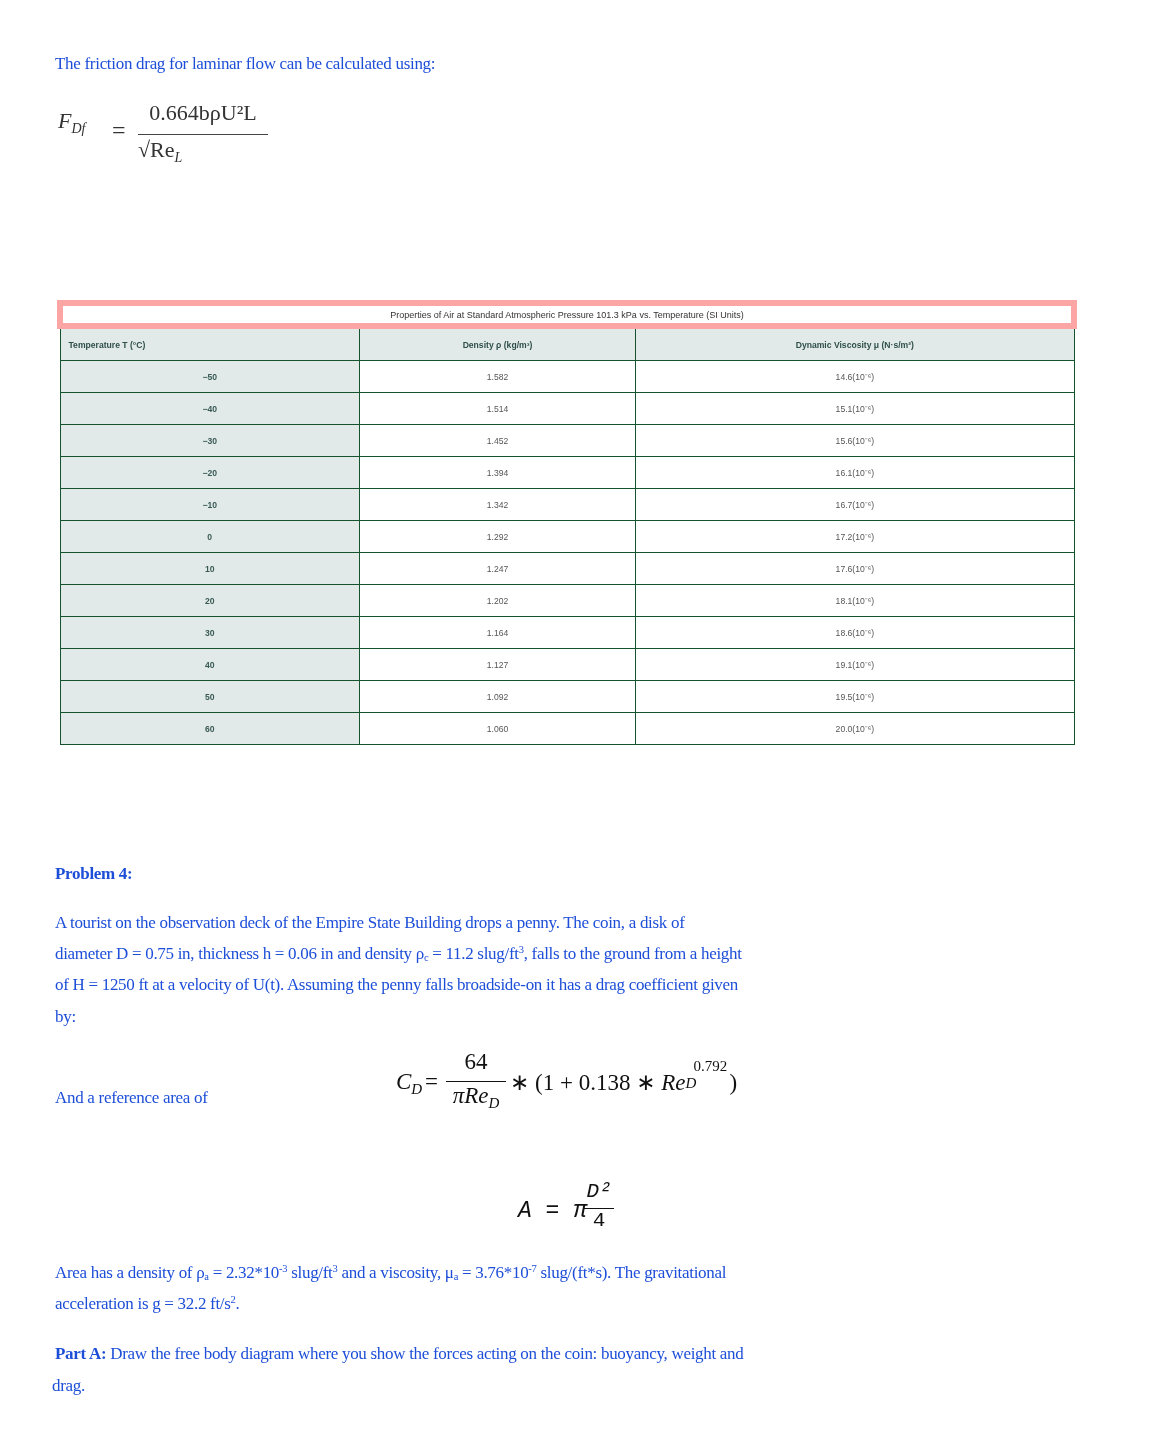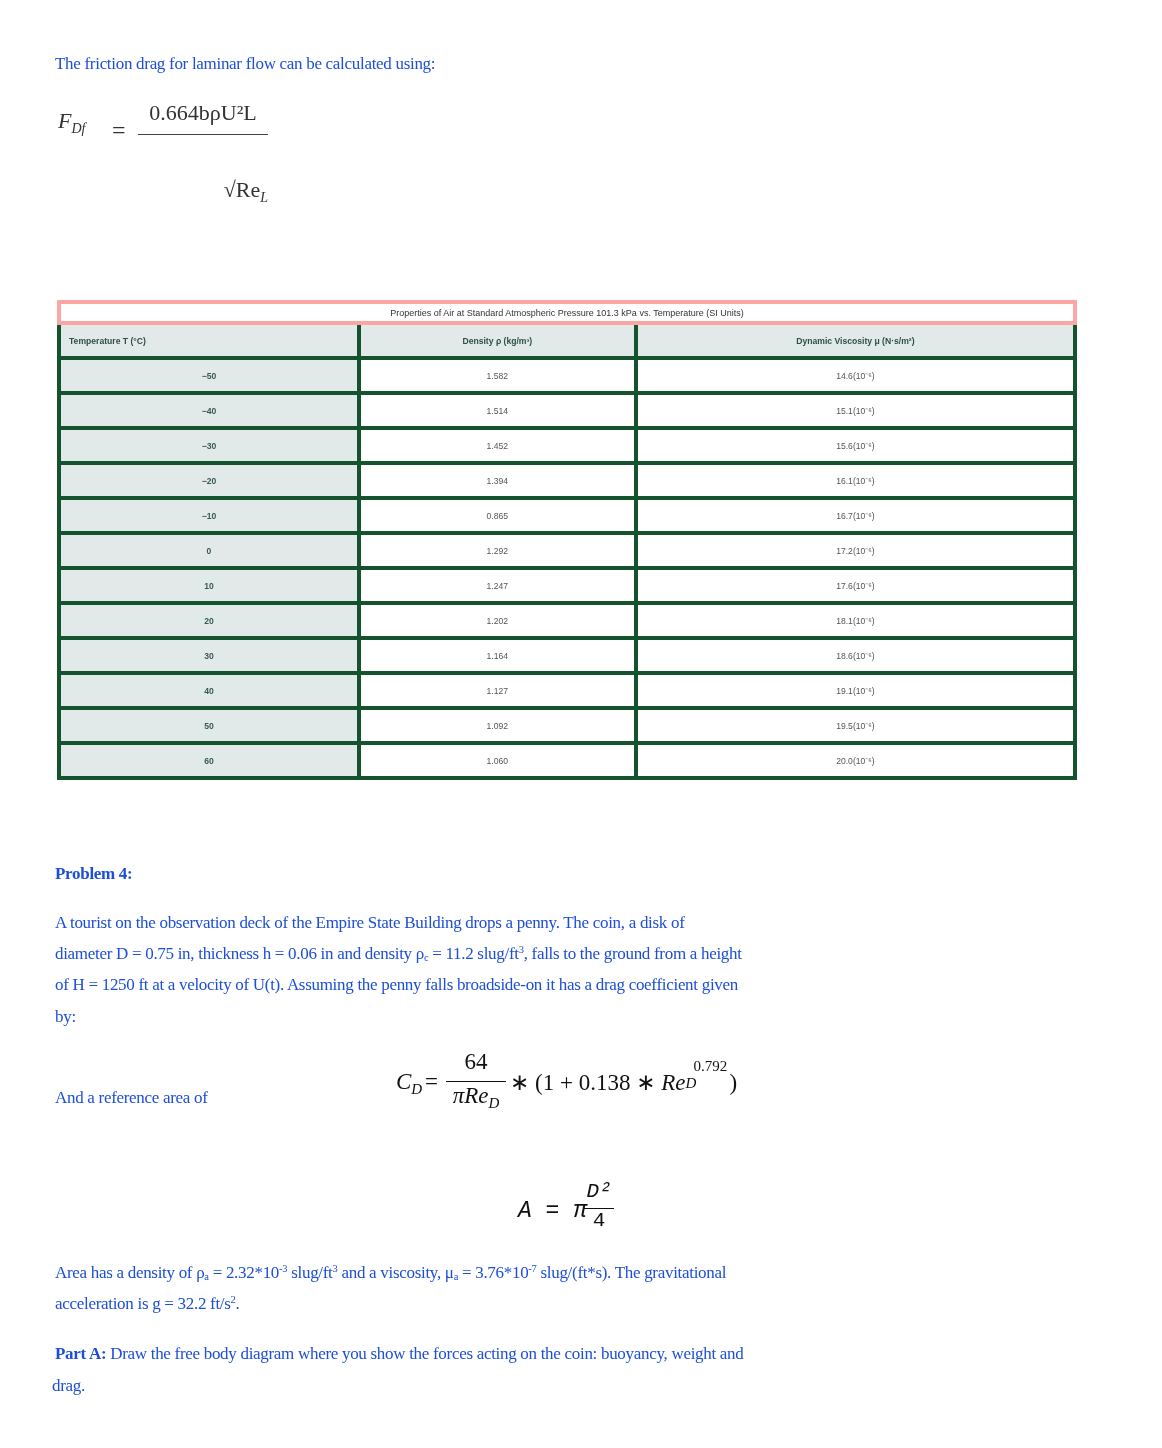--- a/index.html
+++ b/index.html
@@ -8,26 +8,26 @@
   sup.s { font-size: 0.62em; vertical-align: 0.55em; line-height: 0; }
   sub.s { font-size: 0.62em; vertical-align: -0.2em; line-height: 0; }
 
   
   #fdf { position: absolute; left: 58px; top: 100px; width: 250px; height: 80px; color: #333; font-family: "Liberation Serif", serif; }
   #fdf .lhs { position: absolute; left: 0; top: 8px; font-size: 22px; font-style: italic; }
   #fdf .lhs .sub { font-size: 14px; font-style: italic; position: relative; top: 5px; }
   #fdf .eq { position: absolute; left: 54px; top: 17px; font-size: 24px; }
   #fdf .num { position: absolute; left: 80px; top: 0; font-size: 22px; width: 130px; text-align: center; }
   #fdf .bar { position: absolute; left: 80px; top: 34px; width: 130px; height: 1.3px; background: #444; }
-  #fdf .den { position: absolute; left: 80px; top: 37px; font-size: 22px; width: 130px; text-align: right; margin-top: 40px; }
+  #fdf .den { position: absolute; left: 80px; top: 37px; font-size: 22px; width: 130px; text-align: left; }
 
   
   #air-table { position: absolute; left: 57px; top: 300px; width: 1020px; border-collapse: collapse; font-family: "Liberation Sans", sans-serif; font-size: 9px; }
-  #air-table td, #air-table th { border: 4px solid #14532d; height: 31px; padding: 0; text-align: center; }
-  #air-table .caption-row th { height: 17px; background: #fff; color: #333; font-weight: normal; font-size: 9px; border: 4px solid #fca5a5; }
+  #air-table td, #air-table th { border: 1px solid #14532d; height: 31px; padding: 0; text-align: center; }
+  #air-table .caption-row th { height: 17px; background: #fff; color: #333; font-weight: normal; font-size: 9px; border: 6px solid #fca5a5; }
   #air-table .head-row th { background: #e1eae9; color: #2f4f4a; font-weight: bold; font-size: 8.6px; }
   #air-table .head-row th.first { text-align: left; padding-left: 8px; }
   #air-table td.temp { background: #e1eae9; color: #3a5a55; font-weight: bold; font-size: 8.6px; }
   #air-table td.val { background: #fff; color: #555; font-size: 8.6px; }
   #air-table col.c1 { width: 301px; }
   #air-table col.c2 { width: 278px; }
   #air-table col.c3 { width: 441px; }
 
   
   #cd-formula { position: absolute; left: 388px; top: 1049px; height: 70px; width: 420px; font-family: "Liberation Serif", serif; font-size: 23px; color: #111; }
@@ -93,21 +93,21 @@
         <td class="val">1.452</td>
         <td class="val">15.6(10⁻⁶)</td>
       </tr>
     <tr>
         <td class="temp">−20</td>
         <td class="val">1.394</td>
         <td class="val">16.1(10⁻⁶)</td>
       </tr>
     <tr>
         <td class="temp">−10</td>
-        <td class="val">0.865</td>
+        <td class="val">1.342</td>
         <td class="val">16.7(10⁻⁶)</td>
       </tr>
     <tr>
         <td class="temp">0</td>
         <td class="val">1.292</td>
         <td class="val">17.2(10⁻⁶)</td>
       </tr>
     <tr>
         <td class="temp">10</td>
         <td class="val">1.247</td>

